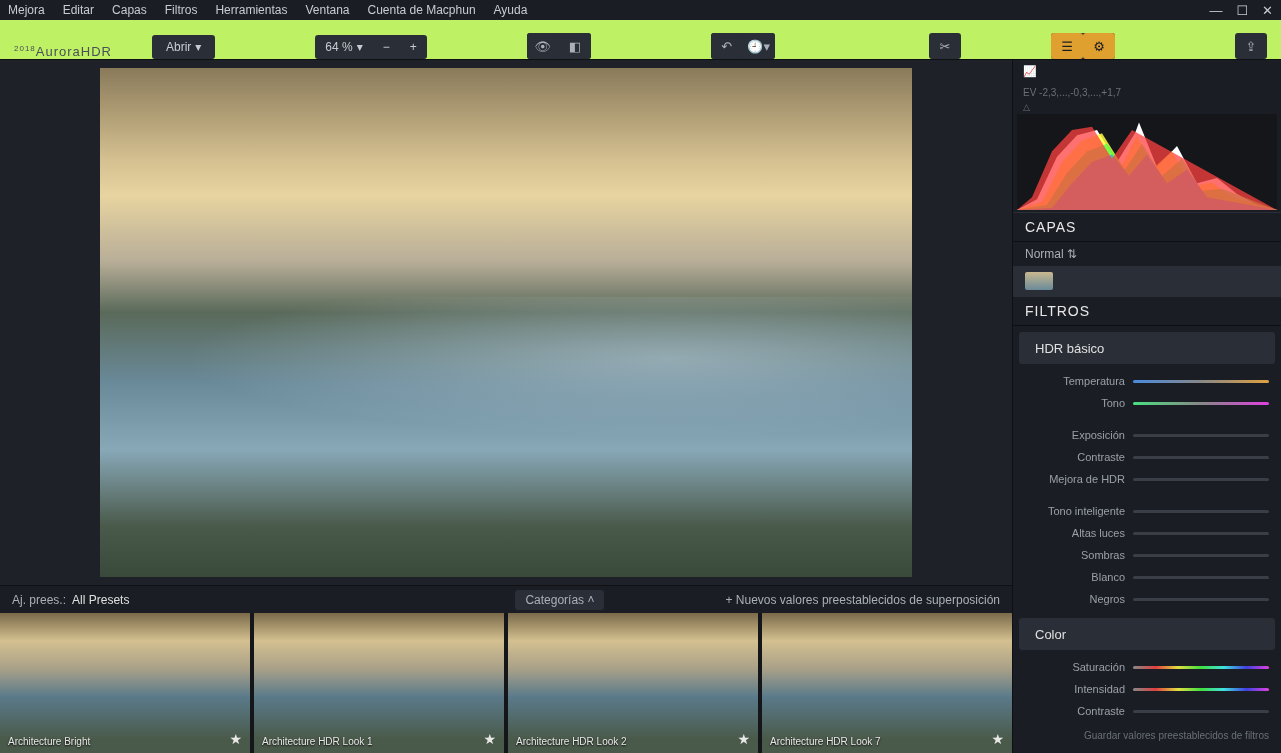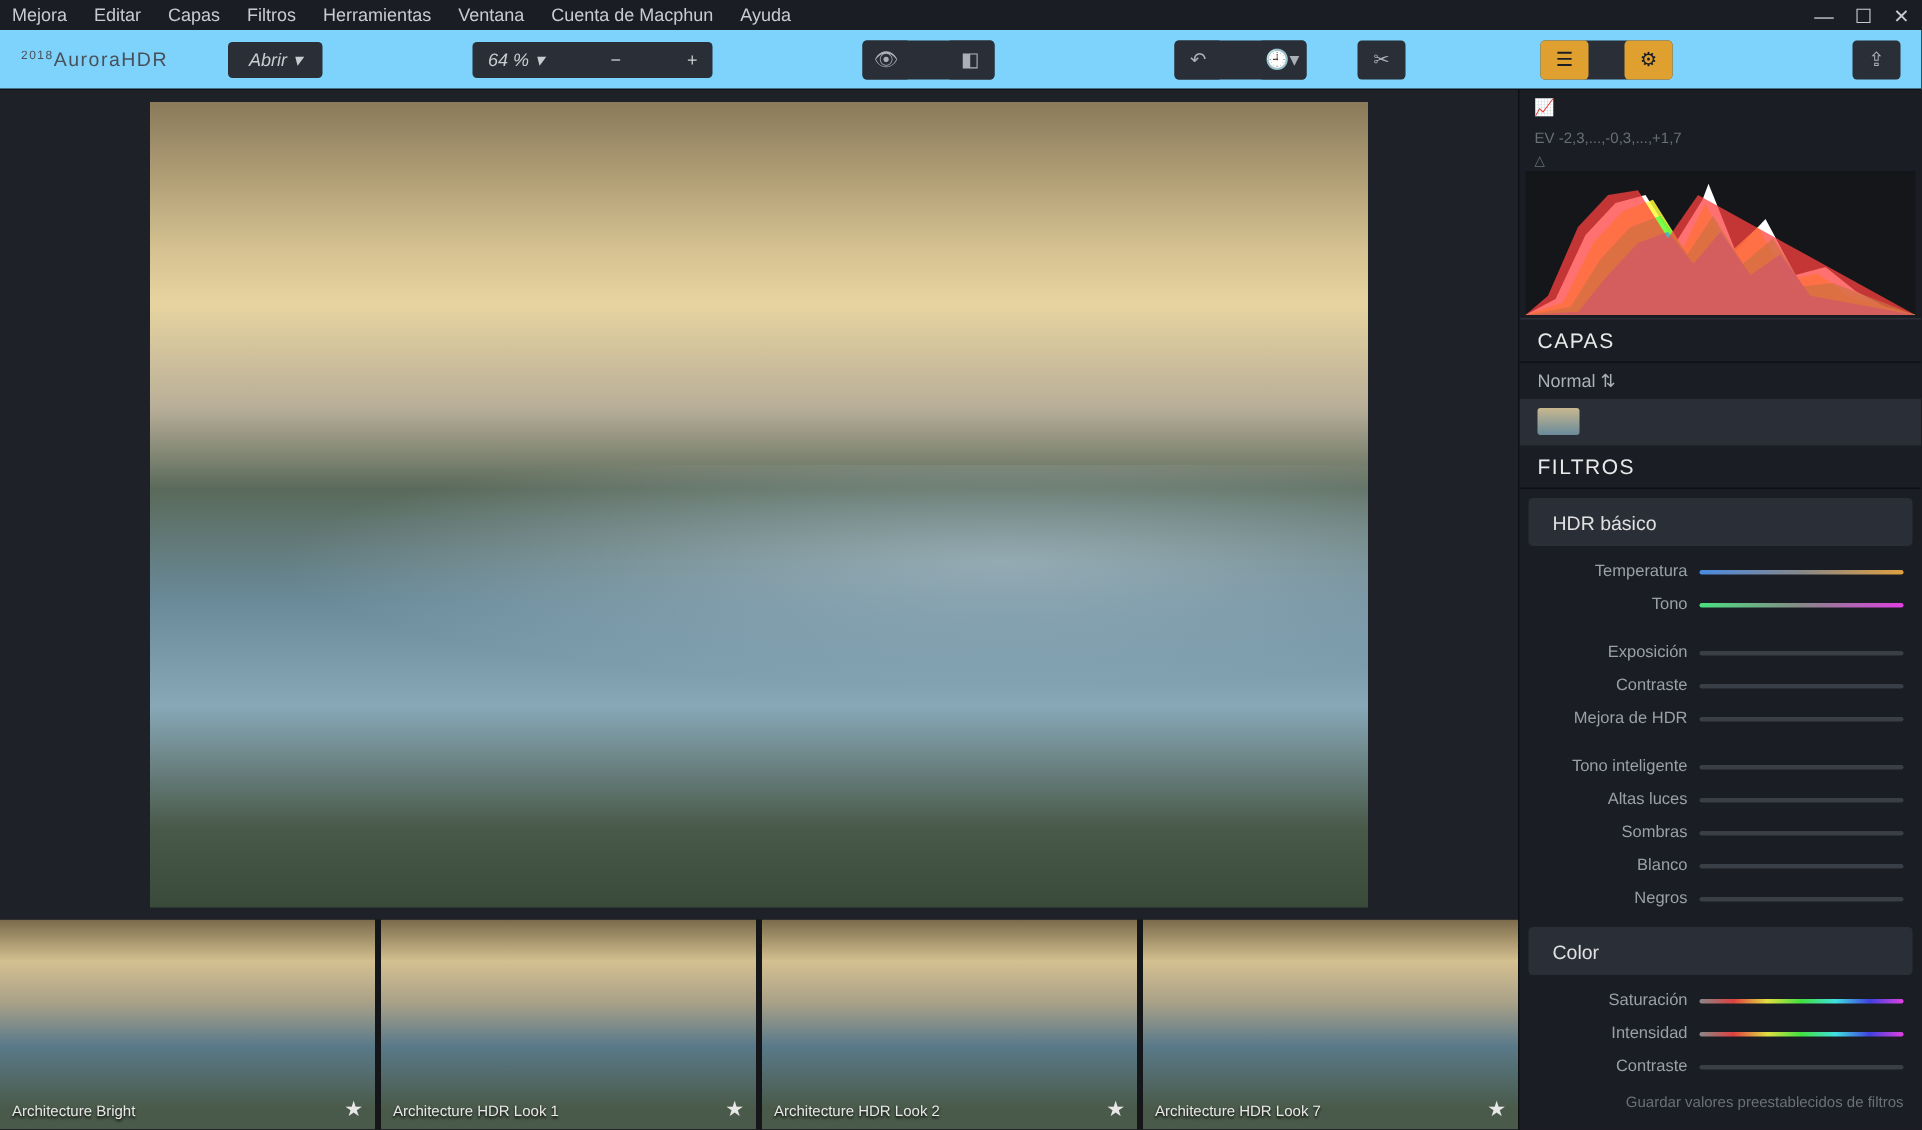--- a/index.html
+++ b/index.html
@@ -4,25 +4,25 @@
 <style>
 * { margin: 0; padding: 0; box-sizing: border-box; font-family: -apple-system, "Segoe UI", Arial, sans-serif; }
 body { width: 1281px; height: 753px; background: #1a1d23; color: #aab0b8; overflow: hidden; font-size: 12px; }
 
 
 .menubar { height: 20px; background: #1a1d23; display: flex; align-items: center; padding: 0 8px; gap: 18px; font-size: 12px; }
 .menubar span { color: #c8ccd2; cursor: default; }
 .window-controls { margin-left: auto; display: flex; gap: 14px; font-size: 13px; color: #8a8f96; }
 
 
-.toolbar { height: 40px; background: #7dd3fc; display: flex; align-items: center; padding: 0 14px; gap: 10px; border-bottom: 1px solid #0e1014; }
+.toolbar { height: 40px; background: #bef264; display: flex; align-items: flex-end; padding: 0 14px; gap: 10px; border-bottom: 1px solid #0e1014; }
 .logo { color: #4a4f58; font-size: 13px; font-weight: 300; letter-spacing: 1px; margin-right: 30px; }
 .logo sup { font-size: 8px; }
-.btn { background: #2a2e36; border: none; color: #c8ccd2; padding: 5px 14px; border-radius: 3px; font-size: 12px; cursor: pointer; display: inline-flex; align-items: center; gap: 4px; font-style: italic; }
-.btn-group { display: flex; background: #2a2e36; border-radius: 3px; gap: 24px; }
+.btn { background: #2a2e36; border: none; color: #c8ccd2; padding: 5px 14px; border-radius: 3px; font-size: 12px; cursor: pointer; display: inline-flex; align-items: center; gap: 4px; }
+.btn-group { display: flex; background: #2a2e36; border-radius: 3px; }
 .btn-group .btn { background: transparent; border-radius: 0; padding: 5px 10px; }
 .icon-btn { width: 32px; height: 26px; display: inline-flex; align-items: center; justify-content: center; background: #2a2e36; border-radius: 3px; cursor: pointer; font-size: 13px; }
 .icon-btn.active { background: #e0a030; color: #1a1d23; }
 .spacer { flex: 1; }
 
 
 .main { display: flex; height: 693px; }
 .left-col { flex: 1; display: flex; flex-direction: column; background: #1e2128; }
 .right-panel { width: 275px; background: #1a1d23; border-left: 1px solid #0e1014; display: flex; flex-direction: column; overflow: hidden; }
 
@@ -112,20 +112,26 @@
   </div>
   <div class="spacer" style="flex:0 0 100px"></div>
   <span class="icon-btn">⇪</span>
 </div>
 
 <div class="main">
   <div class="left-col">
     <div class="canvas-area">
       <div class="canvas"></div>
     </div>
+    <div class="presets-header">
+      <span>Aj. prees.:</span>
+      <span style="color:#e0e0e0">All Presets</span>
+      <span class="dd" style="margin-left:380px"><span>Categorías</span> ˄</span>
+      <span style="margin-left:auto">+ Nuevos valores preestablecidos de superposición</span>
+    </div>
     <div class="presets-row">
       <div class="preset">
           <span class="label">Architecture Bright</span>
           <span class="star">★</span>
         </div>
       <div class="preset">
           <span class="label">Architecture HDR Look 1</span>
           <span class="star">★</span>
         </div>
       <div class="preset">

